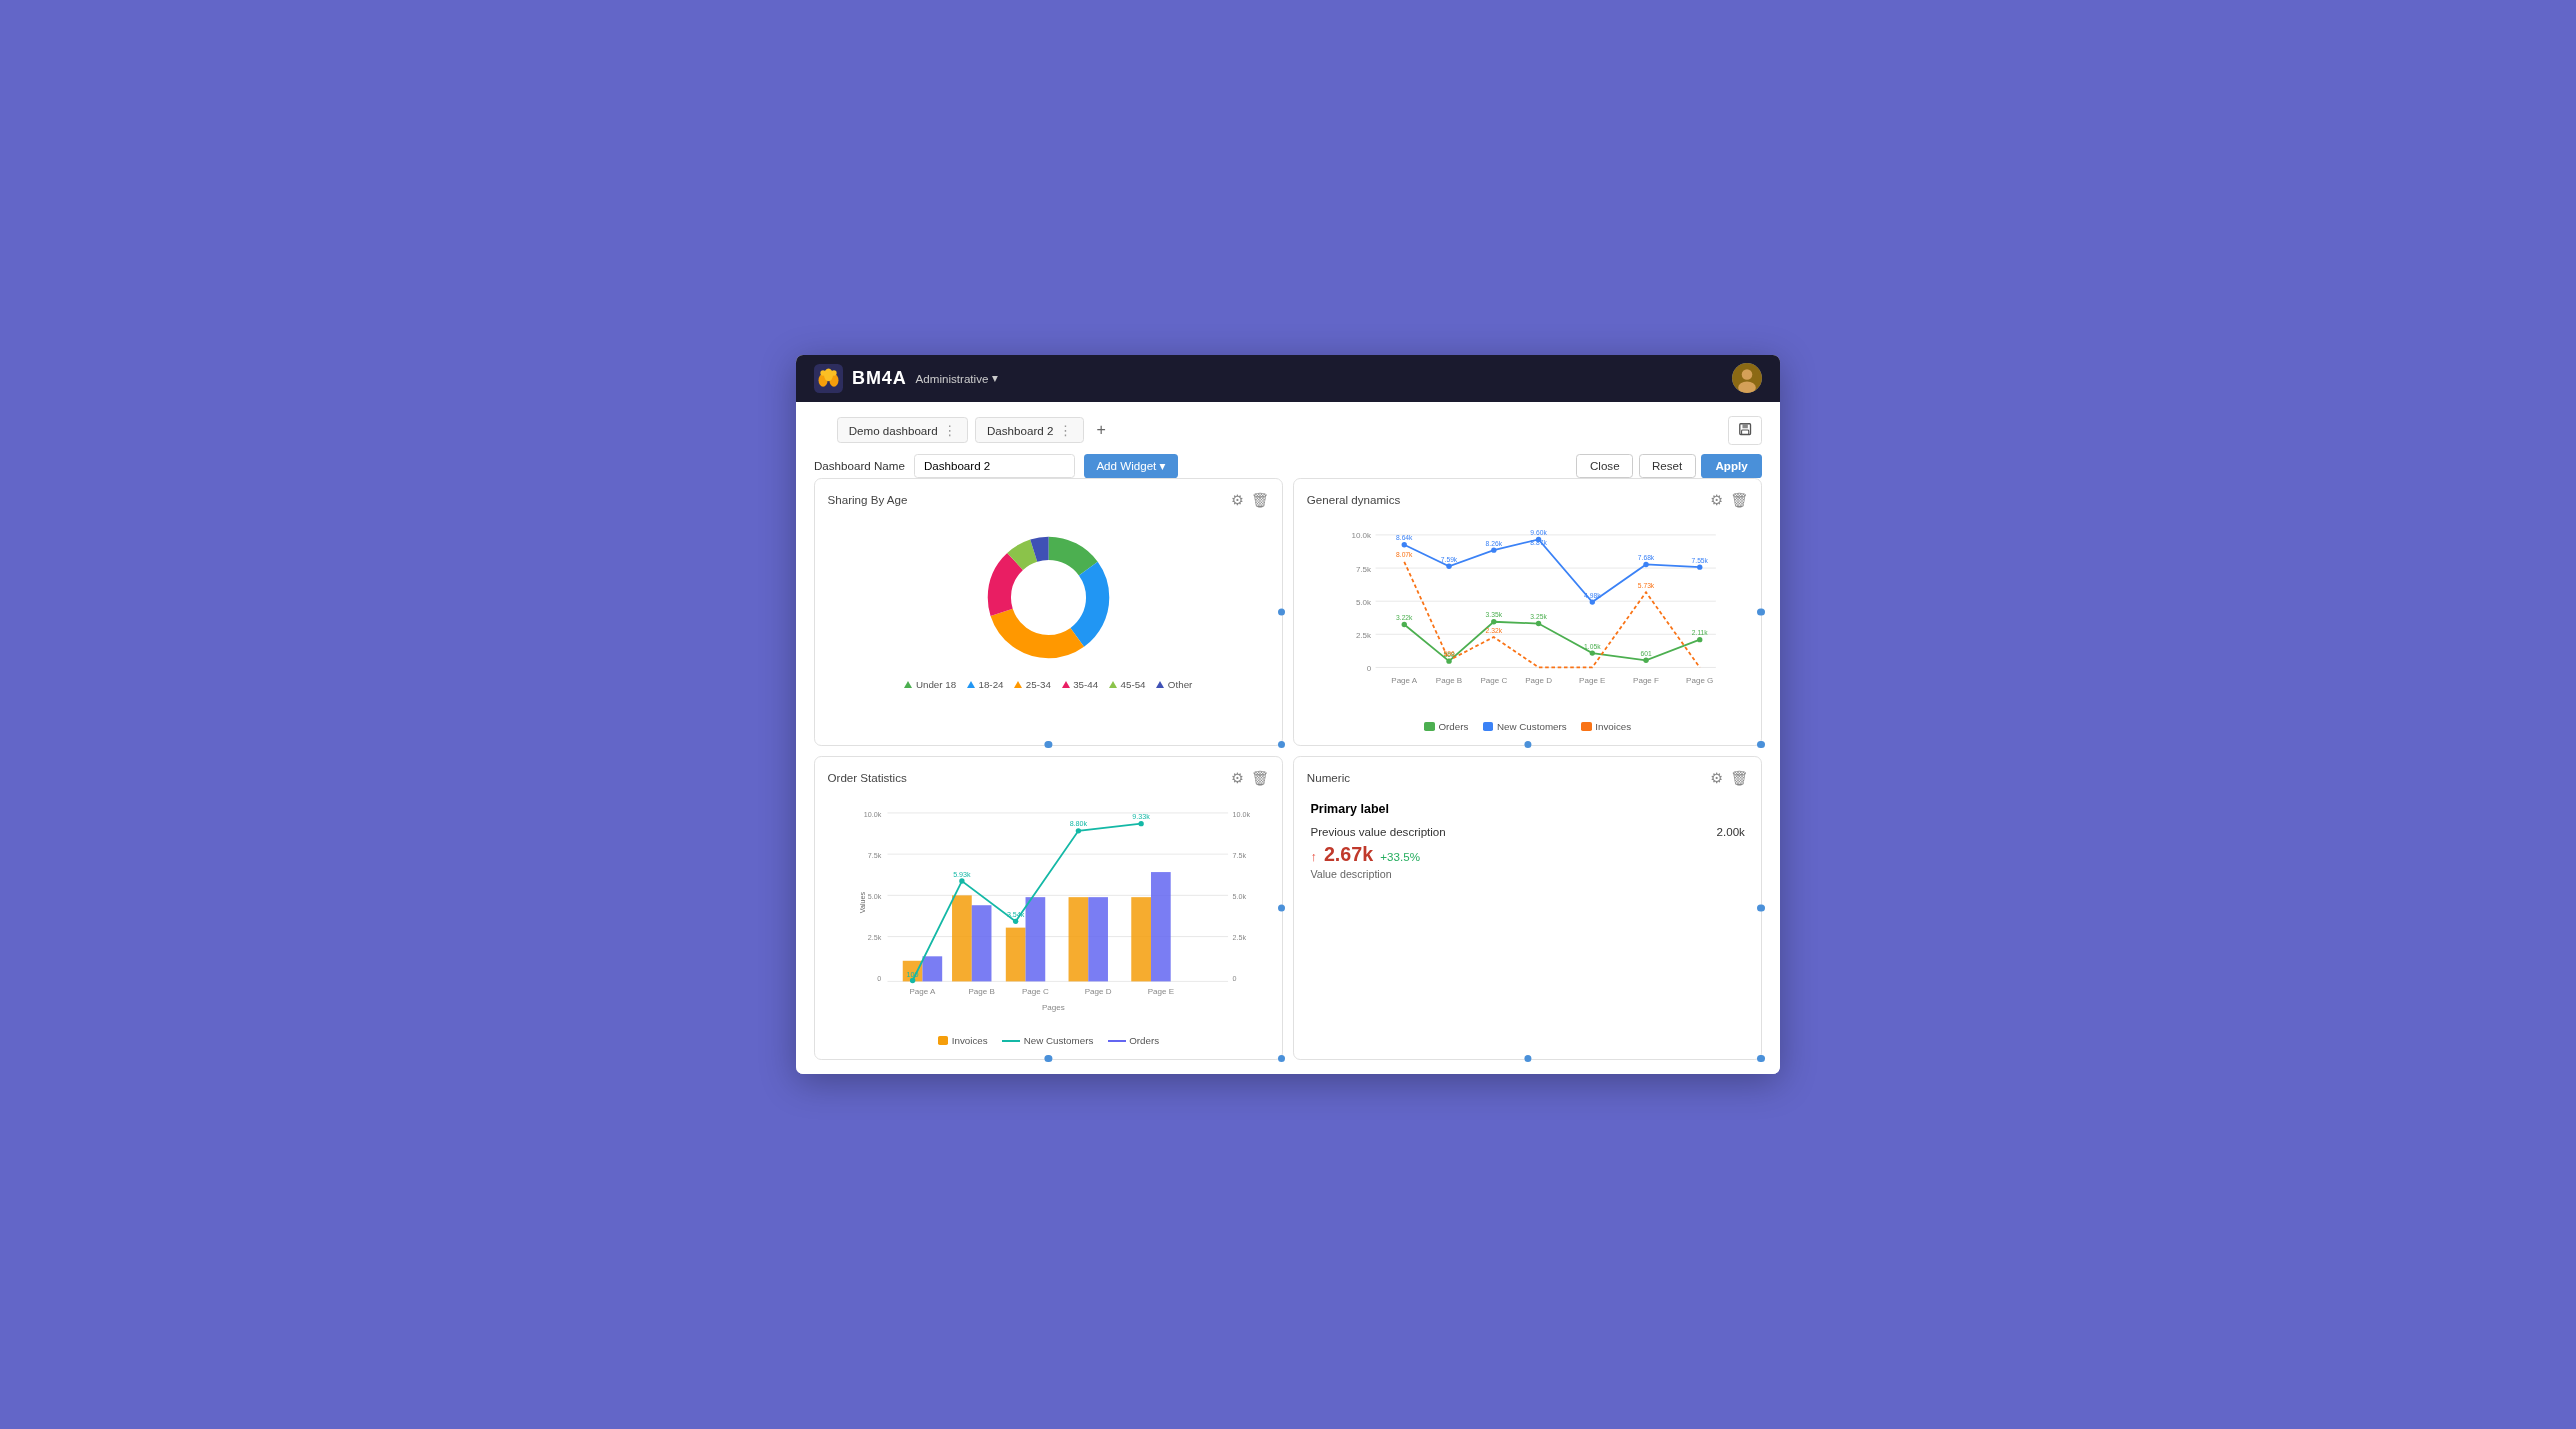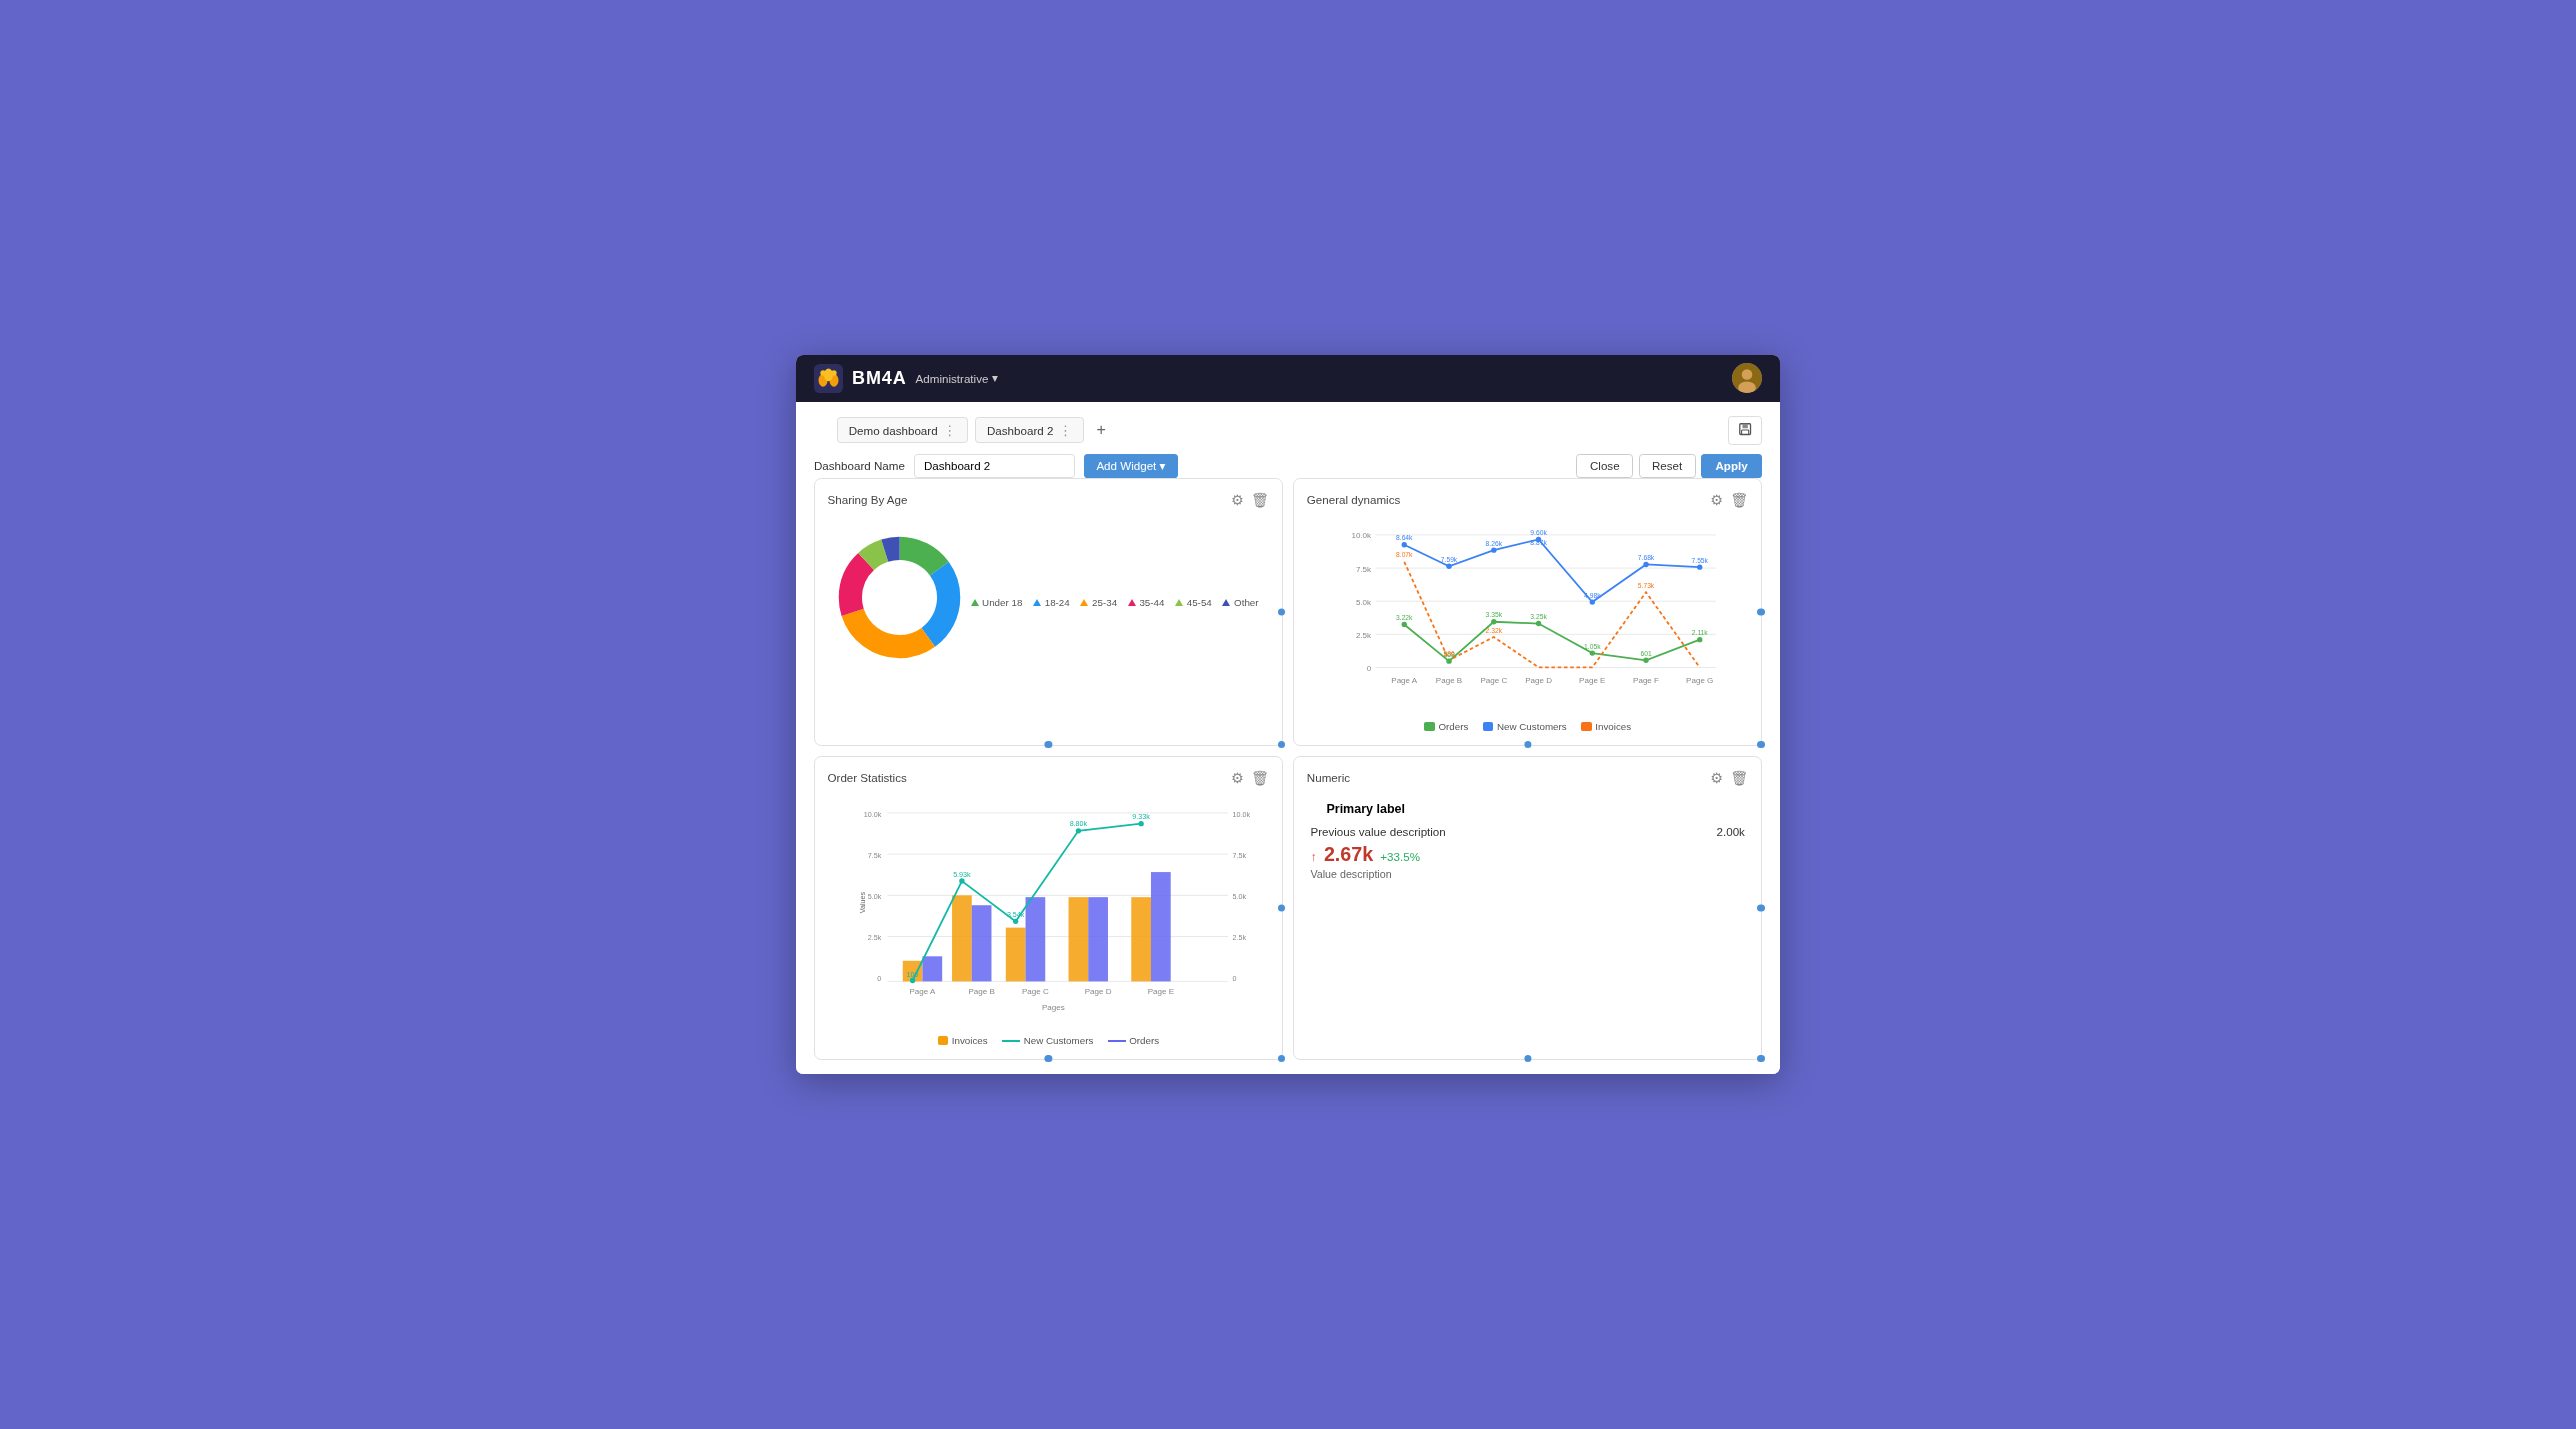--- a/index.html
+++ b/index.html
@@ -236,21 +236,21 @@
       background: none;
       border: none;
       cursor: pointer;
       color: #888;
       font-size: 14.3px;
       padding: 0;
     }
     
     .donut-container {
       display: flex;
-      flex-direction: row;
+      flex-direction: column;
       align-items: center;
       padding: 9px 0;
     }
     .donut-svg {
       width: 143px;
       height: 143px;
     }
     .donut-legend {
       display: flex;
       flex-wrap: wrap;
@@ -284,21 +284,20 @@
     .drag-dot.right-center { right: -3.6px; top: 50%; transform: translateY(-50%); }
     .drag-dot.bottom-right { bottom: -3.6px; right: -3.6px; }
     
     .numeric-content {
       padding: 7.2px 3.6px;
     }
     .primary-label {
       font-weight: 600;
       font-size: 12.5px;
       margin-bottom: 9px;
-      margin-left: 16px;
     }
     .prev-value-row {
       display: flex;
       align-items: center;
       justify-content: space-between;
       margin-bottom: 5.4px;
     }
     .prev-label {
       font-size: 11.6px;
       font-weight: 500;

